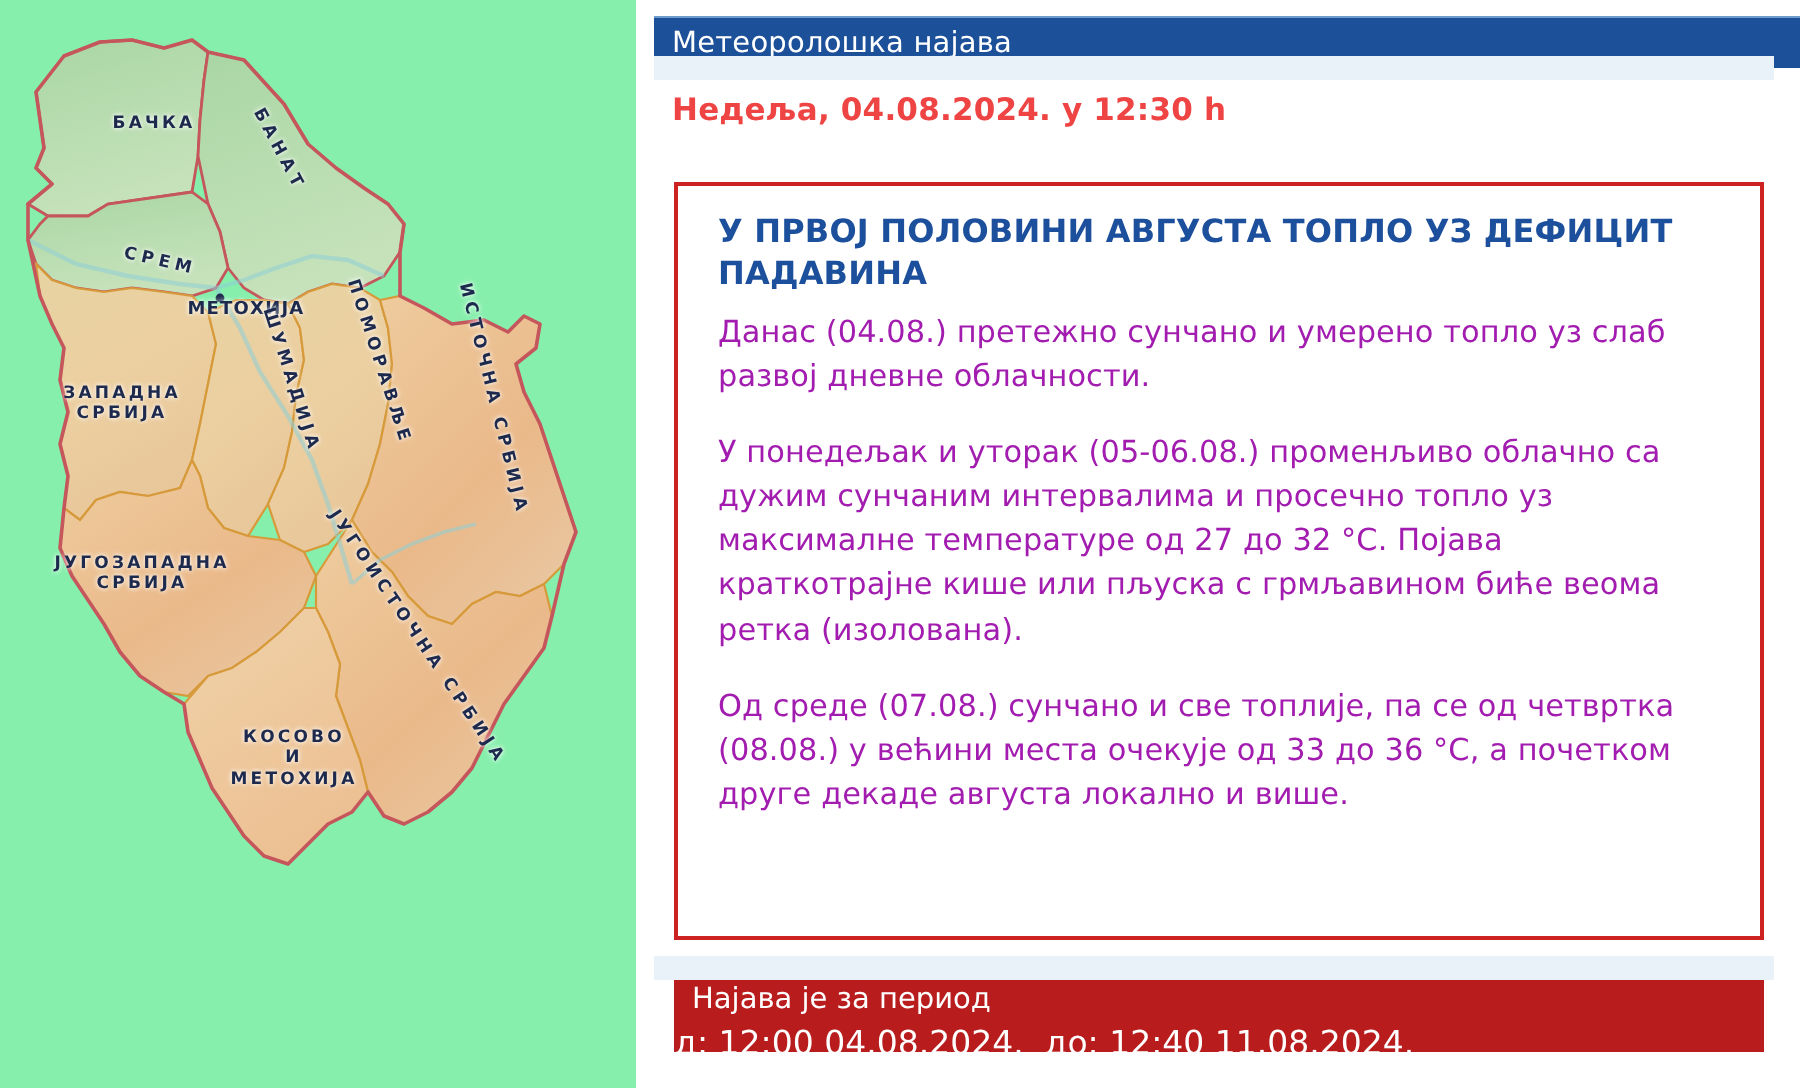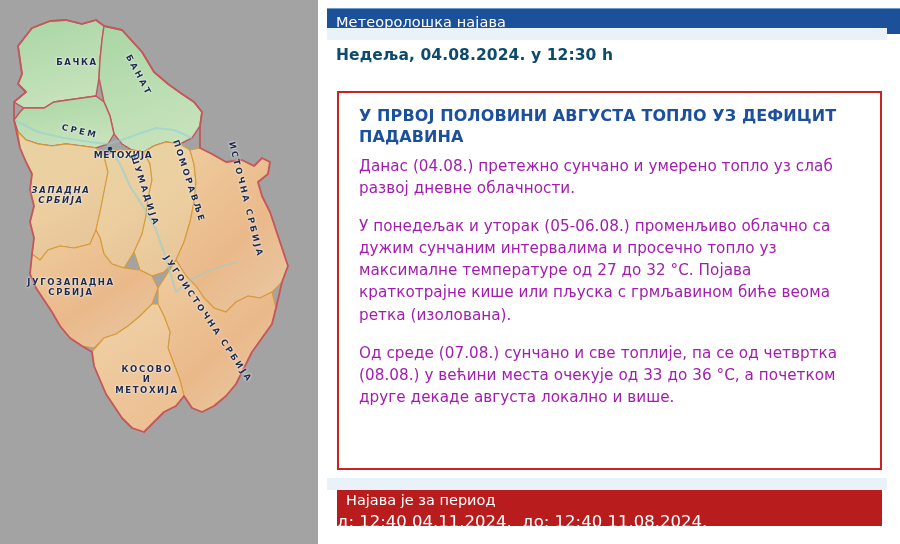--- a/index.html
+++ b/index.html
@@ -21,21 +21,21 @@
     background: #ffffff;
   }
 
   
   .map-panel {
     position: absolute;
     left: 0;
     top: 0;
     width: 318px;
     height: 544px;
-    background: #a3a3a3;
+    background: #86efac;
     overflow: hidden;
   }
   .map-svg {
     position: absolute;
     left: 4px;
     top: 16px;
     width: 300px;
     height: 430px;
   }
   .map-label {
@@ -48,21 +48,21 @@
     line-height: 1.22;
     text-align: center;
     white-space: pre;
     pointer-events: none;
     text-shadow: 0 0 2px rgba(255,255,255,0.85), 0 0 3px rgba(255,255,255,0.7);
   }
   .ml-backa  { left: 22px;  top: 57px;  width: 110px; }
   .ml-banat  { left: 104px; top: 70px;  width: 70px;  transform: rotate(62deg); letter-spacing: 2.6px; }
   .ml-srem   { left: 30px;  top: 126px; width: 100px; transform: rotate(13deg); letter-spacing: 2.6px; }
   .ml-beograd{ left: 93px;  top: 150px; width: 60px;  letter-spacing: 0.6px; font-size: 9px;}
-  .ml-zapadna{ left: 21px;  top: 185px; width: 80px; font-style: italic;  }
+  .ml-zapadna{ left: 21px;  top: 192px; width: 80px;  }
   .ml-sumadija{left: 105px; top: 185px; width: 80px;  transform: rotate(72deg); letter-spacing: 2.4px; }
   .ml-pomoravlje{left:143px;top: 176px; width: 92px;  transform: rotate(72deg); letter-spacing: 2.4px; }
   .ml-istocna{ left: 190px; top: 190px; width: 110px; transform: rotate(76deg); letter-spacing: 2.4px; }
   .ml-jugozapadna{left: 22px;top: 277px; width: 98px; }
   .ml-jugoistocna{left:140px;top: 300px; width: 118px;transform: rotate(56deg); letter-spacing: 2.4px; }
   .ml-kosovo { left: 103px; top: 364px; width: 88px; }
 
   
   .content {
     position: absolute;
@@ -96,21 +96,21 @@
     top: 28px;
     width: 560px;
     height: 12px;
     background: #e8f2f8;
   }
   .date-line {
     position: absolute;
     left: 18px;
     top: 46px;
     width: 550px;
-    color: #0c4a6e;
+    color: #ef4444;
     font-size: 15.5px;
     font-weight: 700;
     letter-spacing: 0.1px;
   }
 
   .alert-box {
     position: absolute;
     left: 19px;
     top: 91px;
     width: 545px;
@@ -316,17 +316,17 @@
       <div class="alert-title">У ПРВОЈ ПОЛОВИНИ АВГУСТА ТОПЛО УЗ ДЕФИЦИТ ПАДАВИНА</div>
       <p class="alert-p">Данас (04.08.) претежно сунчано и умерено топло уз слаб развој дневне облачности.</p>
       <p class="alert-p">У понедељак и уторак (05-06.08.) променљиво облачно са дужим сунчаним интервалима и просечно топло уз максималне температуре од 27 до 32 °C. Појава краткотрајне кише или пљуска с грмљавином биће веома ретка (изолована).</p>
       <p class="alert-p">Од среде (07.08.) сунчано и све топлије, па се од четвртка (08.08.) у већини места очекује од 33 до 36 °C, а почетком друге декаде августа локално и више.</p>
     </div>
 
     <div class="footer-band"></div>
 
     <div class="footer-box">
       <div class="footer-line1">Најава је за период</div>
-      <div class="footer-line2">од: 12:40 04.11.2024.  до: 12:40 11.08.2024.</div>
+      <div class="footer-line2">од: 12:00 04.08.2024.  до: 12:40 11.08.2024.</div>
     </div>
 
   </div>
 </div>
 
 </body></html>

